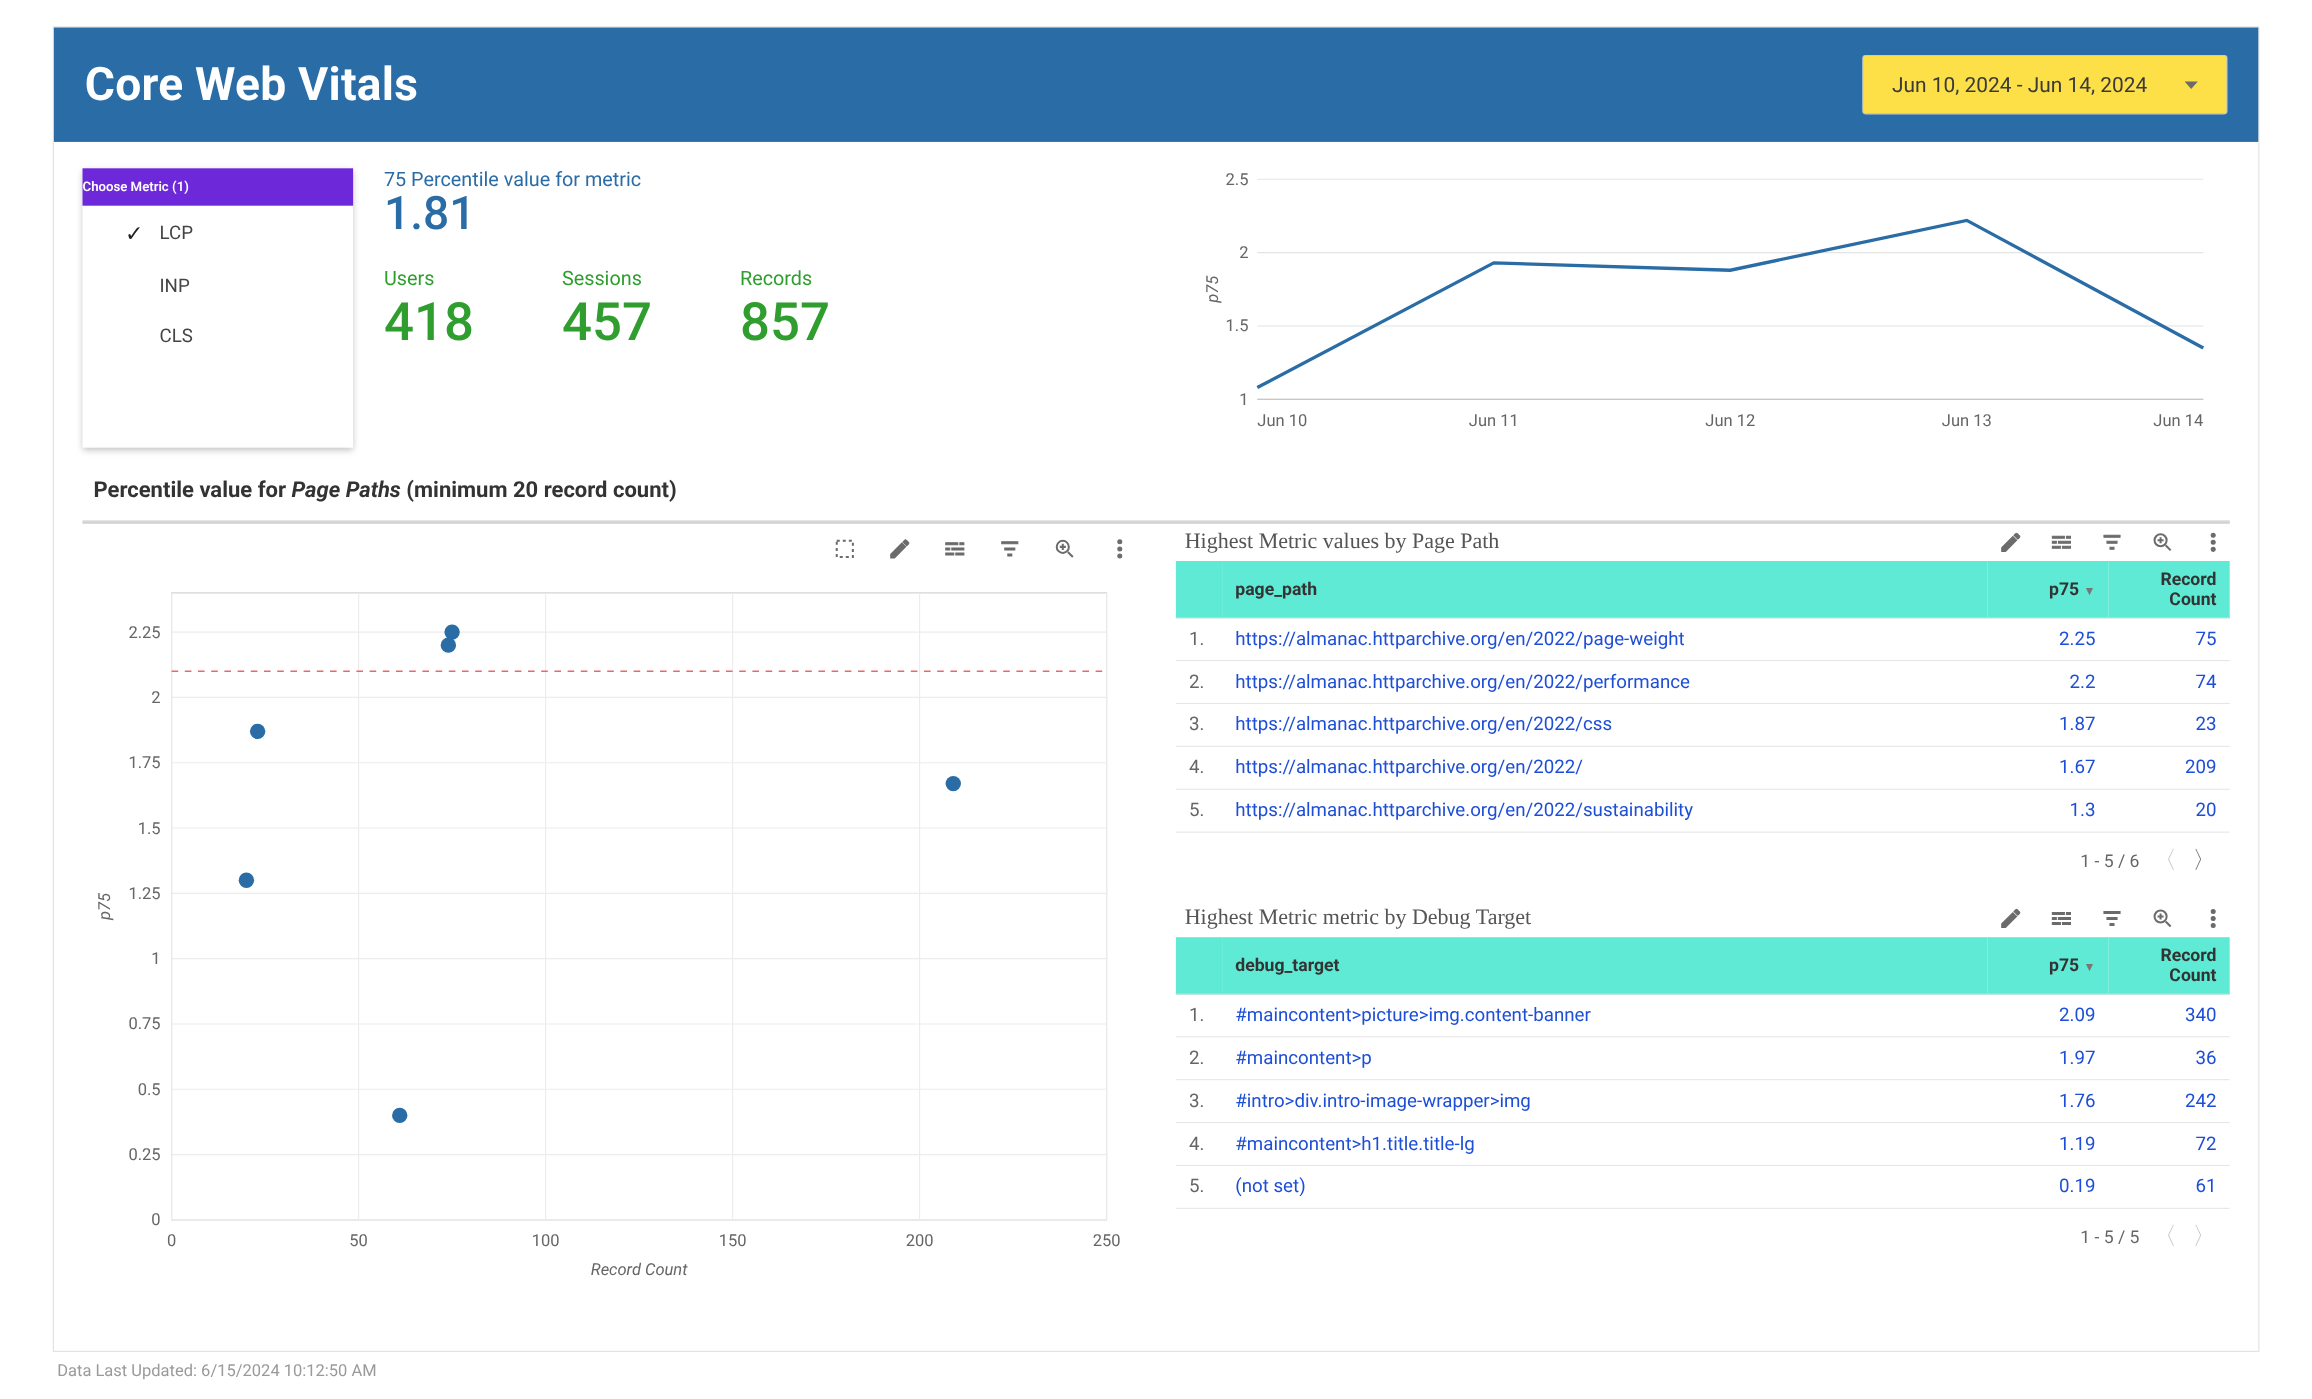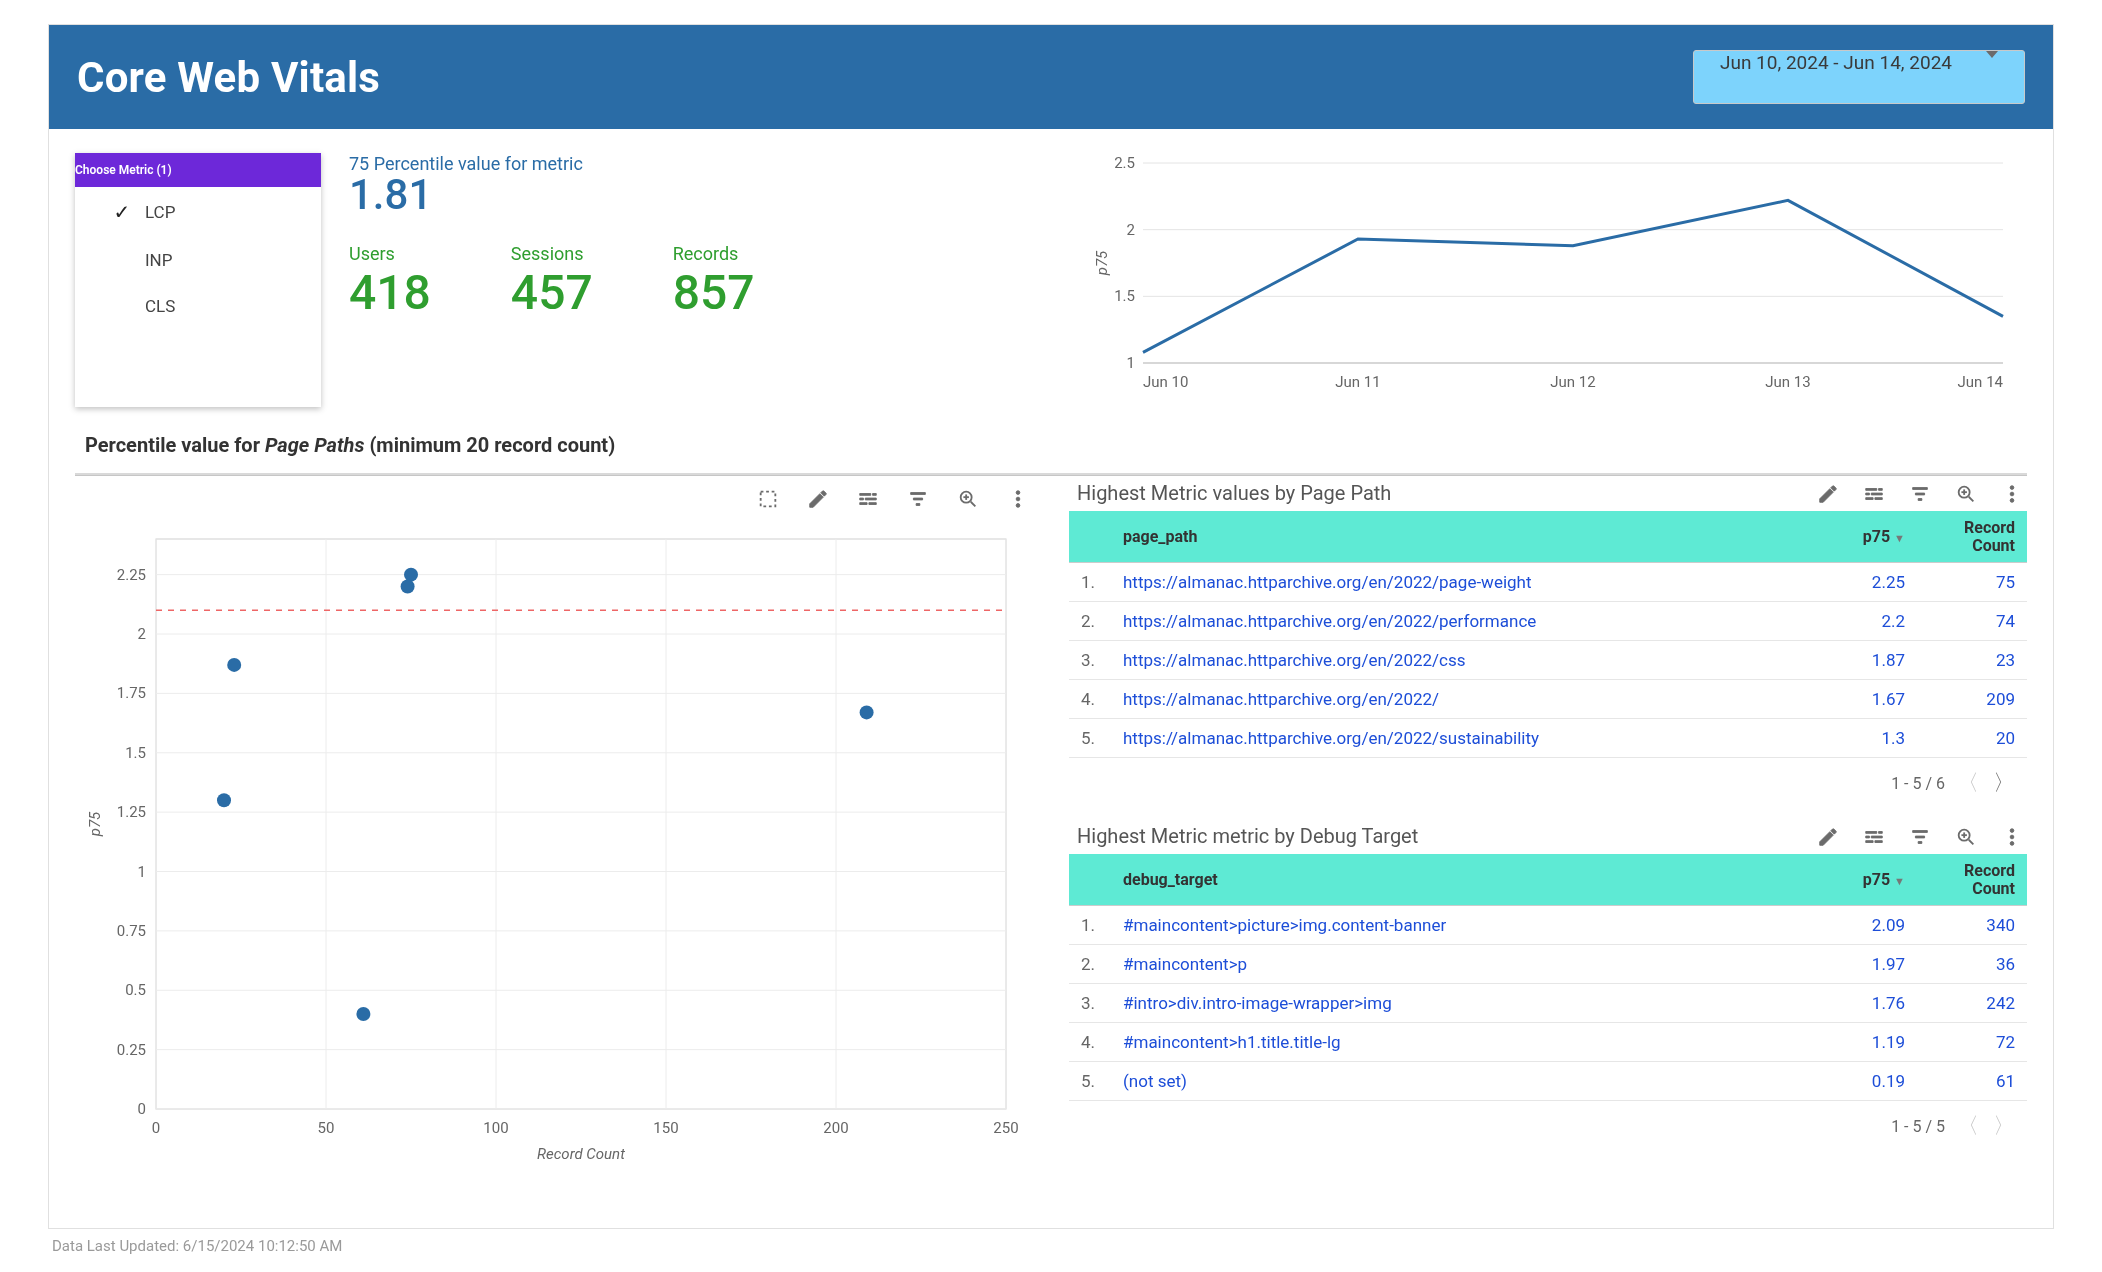--- a/index.html
+++ b/index.html
@@ -2,21 +2,21 @@
 <html><head>
 <meta charset="utf-8">
 <style>
   * { box-sizing: border-box; margin: 0; padding: 0; }
   html, body { width: 2102px; height: 1272px; font-family: Roboto, "Helvetica Neue", Arial, sans-serif; background: #fff; color: #333; }
   .page { width: 2102px; height: 900px; padding: 24px 48px 8px 48px; }
   .report { width: 100%; height: 1205px; border: 1px solid #e0e0e0; display: flex; flex-direction: column; }
   
   .header { height: 104px; background: #2a6ca6; display: flex; align-items: center; justify-content: space-between; padding: 0 28px; }
   .header h1 { color: #fff; font-size: 42px; font-weight: 700; letter-spacing: 0.2px; }
-  .date-pill { background: #7dd3fc; border: 1px solid #c9c9c9; border-radius: 3px; height: 54px; padding: 0 26px; display: flex; align-items: flex-start; gap: 34px; font-size: 19px; color: #3a3a3a; cursor: pointer; }
+  .date-pill { background: #fde047; border: 1px solid #c9c9c9; border-radius: 3px; height: 54px; padding: 0 26px; display: flex; align-items: center; gap: 34px; font-size: 19px; color: #3a3a3a; cursor: pointer; }
   .triangle-down { width: 0; height: 0; border-left: 6px solid transparent; border-right: 6px solid transparent; border-top: 7px solid #6b6b6b; }
   
   .top-row { display: flex; padding: 24px 26px 0 26px; gap: 24px; }
   .left-top { width: 980px; display: flex; gap: 28px; }
   .metric-picker { width: 246px; box-shadow: 0 2px 6px rgba(0,0,0,0.25); background: #fff; }
   .metric-picker-header { background: #6d28d9; color: #fff; font-size: 12px; font-weight: 600; text-align: left; padding: 10px 0; }
   .metric-option { display: flex; align-items: center; gap: 14px; padding: 13px 0 13px 38px; font-size: 17px; color: #444; cursor: pointer; }
   .metric-option .tick { width: 18px; text-align: center; color: #222; font-size: 20px; }
   .kpi-col { display: flex; flex-direction: column; gap: 18px; }
   .p75-label { color: #2a6ca6; font-size: 18px; }
@@ -34,21 +34,21 @@
   .divider { height: 2px; background: #d9d9d9; margin: 6px 26px 0 26px; box-shadow: 0 1px 0 #c6c6c6; }
   
   .bottom-row { display: flex; padding: 4px 26px 10px 26px; gap: 32px; flex: 1; }
   .scatter-col { width: 962px; }
   .tables-col { flex: 1; display: flex; flex-direction: column; gap: 24px; }
   
   .toolbar { display: flex; justify-content: flex-end; align-items: center; gap: 28px; padding: 6px 8px 6px 0; height: 40px; }
   .tool-btn { width: 22px; height: 22px; display: inline-flex; align-items: center; justify-content: center; color: #6b6b6b; cursor: pointer; }
   .tool-btn svg { width: 22px; height: 22px; stroke: #6b6b6b; fill: #6b6b6b; }
   
-  .table-block .table-head { display: flex; align-items: flex-end; justify-content: space-between; padding: 2px 4px 6px 8px; }
+  .table-block .table-head { display: flex; align-items: flex-end; justify-content: space-between; padding: 2px 4px 6px 8px; font-family: Liberation Serif, serif; }
   .table-title { font-size: 20px; color: #555; }
   .grid { width: 100%; border-collapse: collapse; }
   .grid th { background: #5eead4; font-size: 16px; font-weight: 700; text-align: left; padding: 8px 12px; border-bottom: 1px solid #ccc; }
   .grid th.right, .grid td.right { text-align: right; }
   .grid th .sort-ind { font-size: 11px; color: #777; margin-left: 4px; }
   .grid th.two-line { line-height: 1.1; }
   .grid td { font-size: 17px; padding: 9px 12px; border-bottom: 1px solid #e6e6e6; color: #1d4ed8; }
   .grid td.idx { width: 42px; color: #666; }
   .pager { display: flex; justify-content: flex-end; align-items: center; gap: 10px; padding: 10px 10px 0 0; font-size: 16px; color: #666; }
   .pager .nav { width: 26px; text-align: center; cursor: pointer; font-size: 22px; color: #777; }

